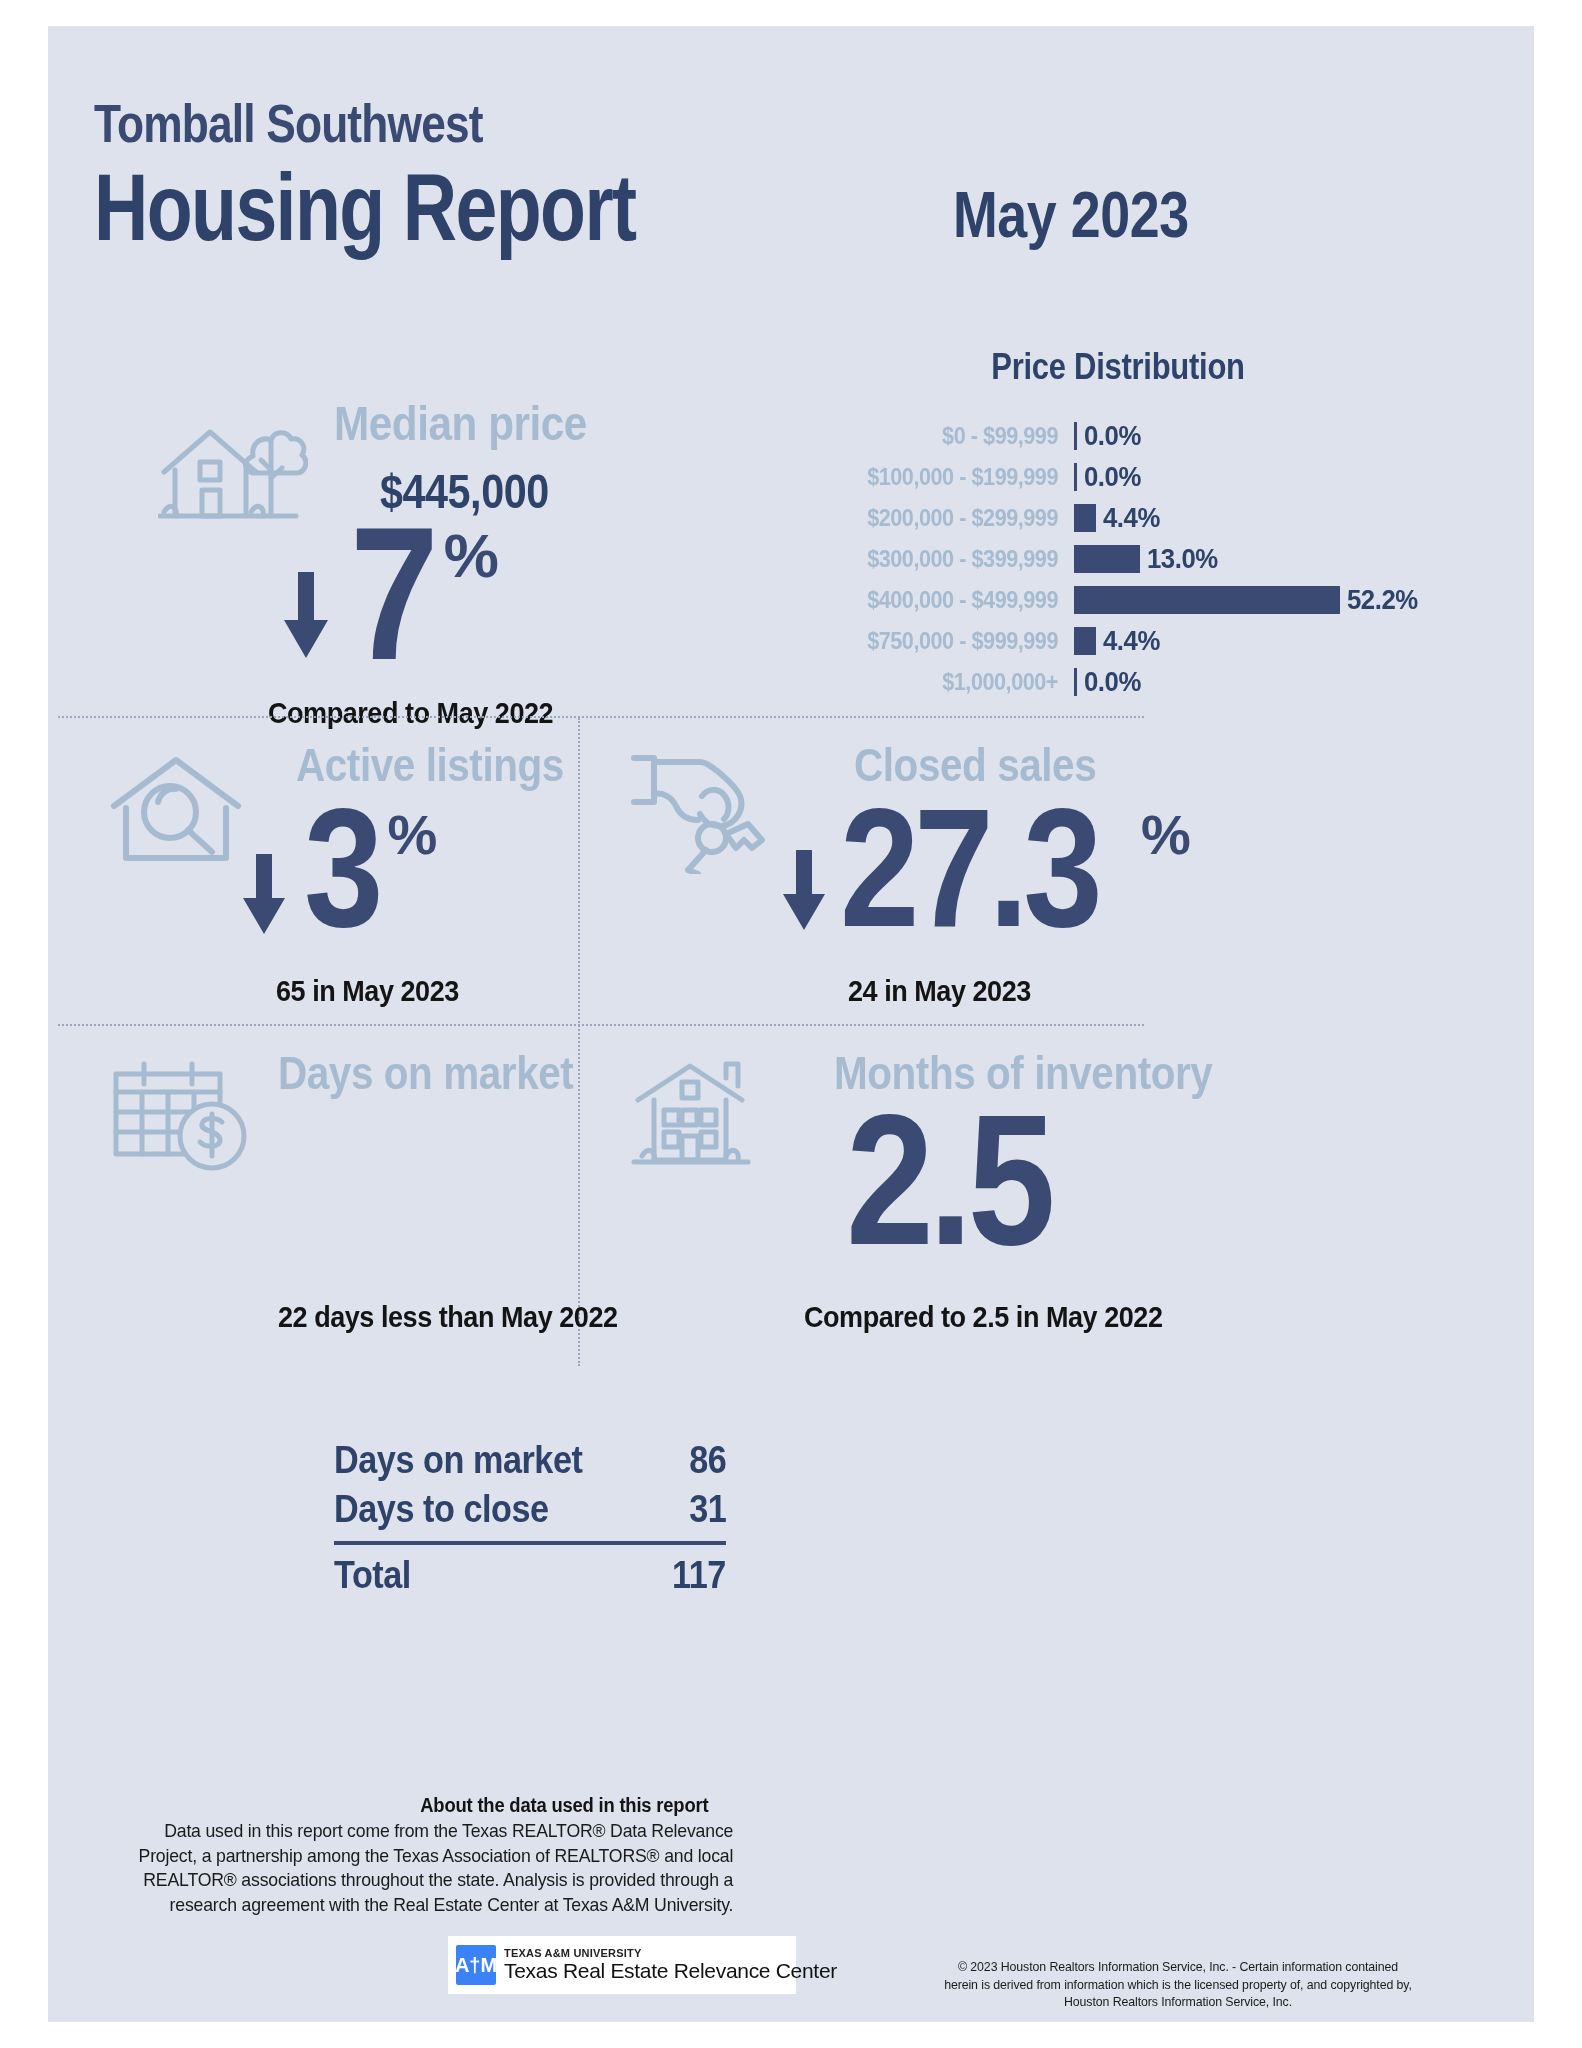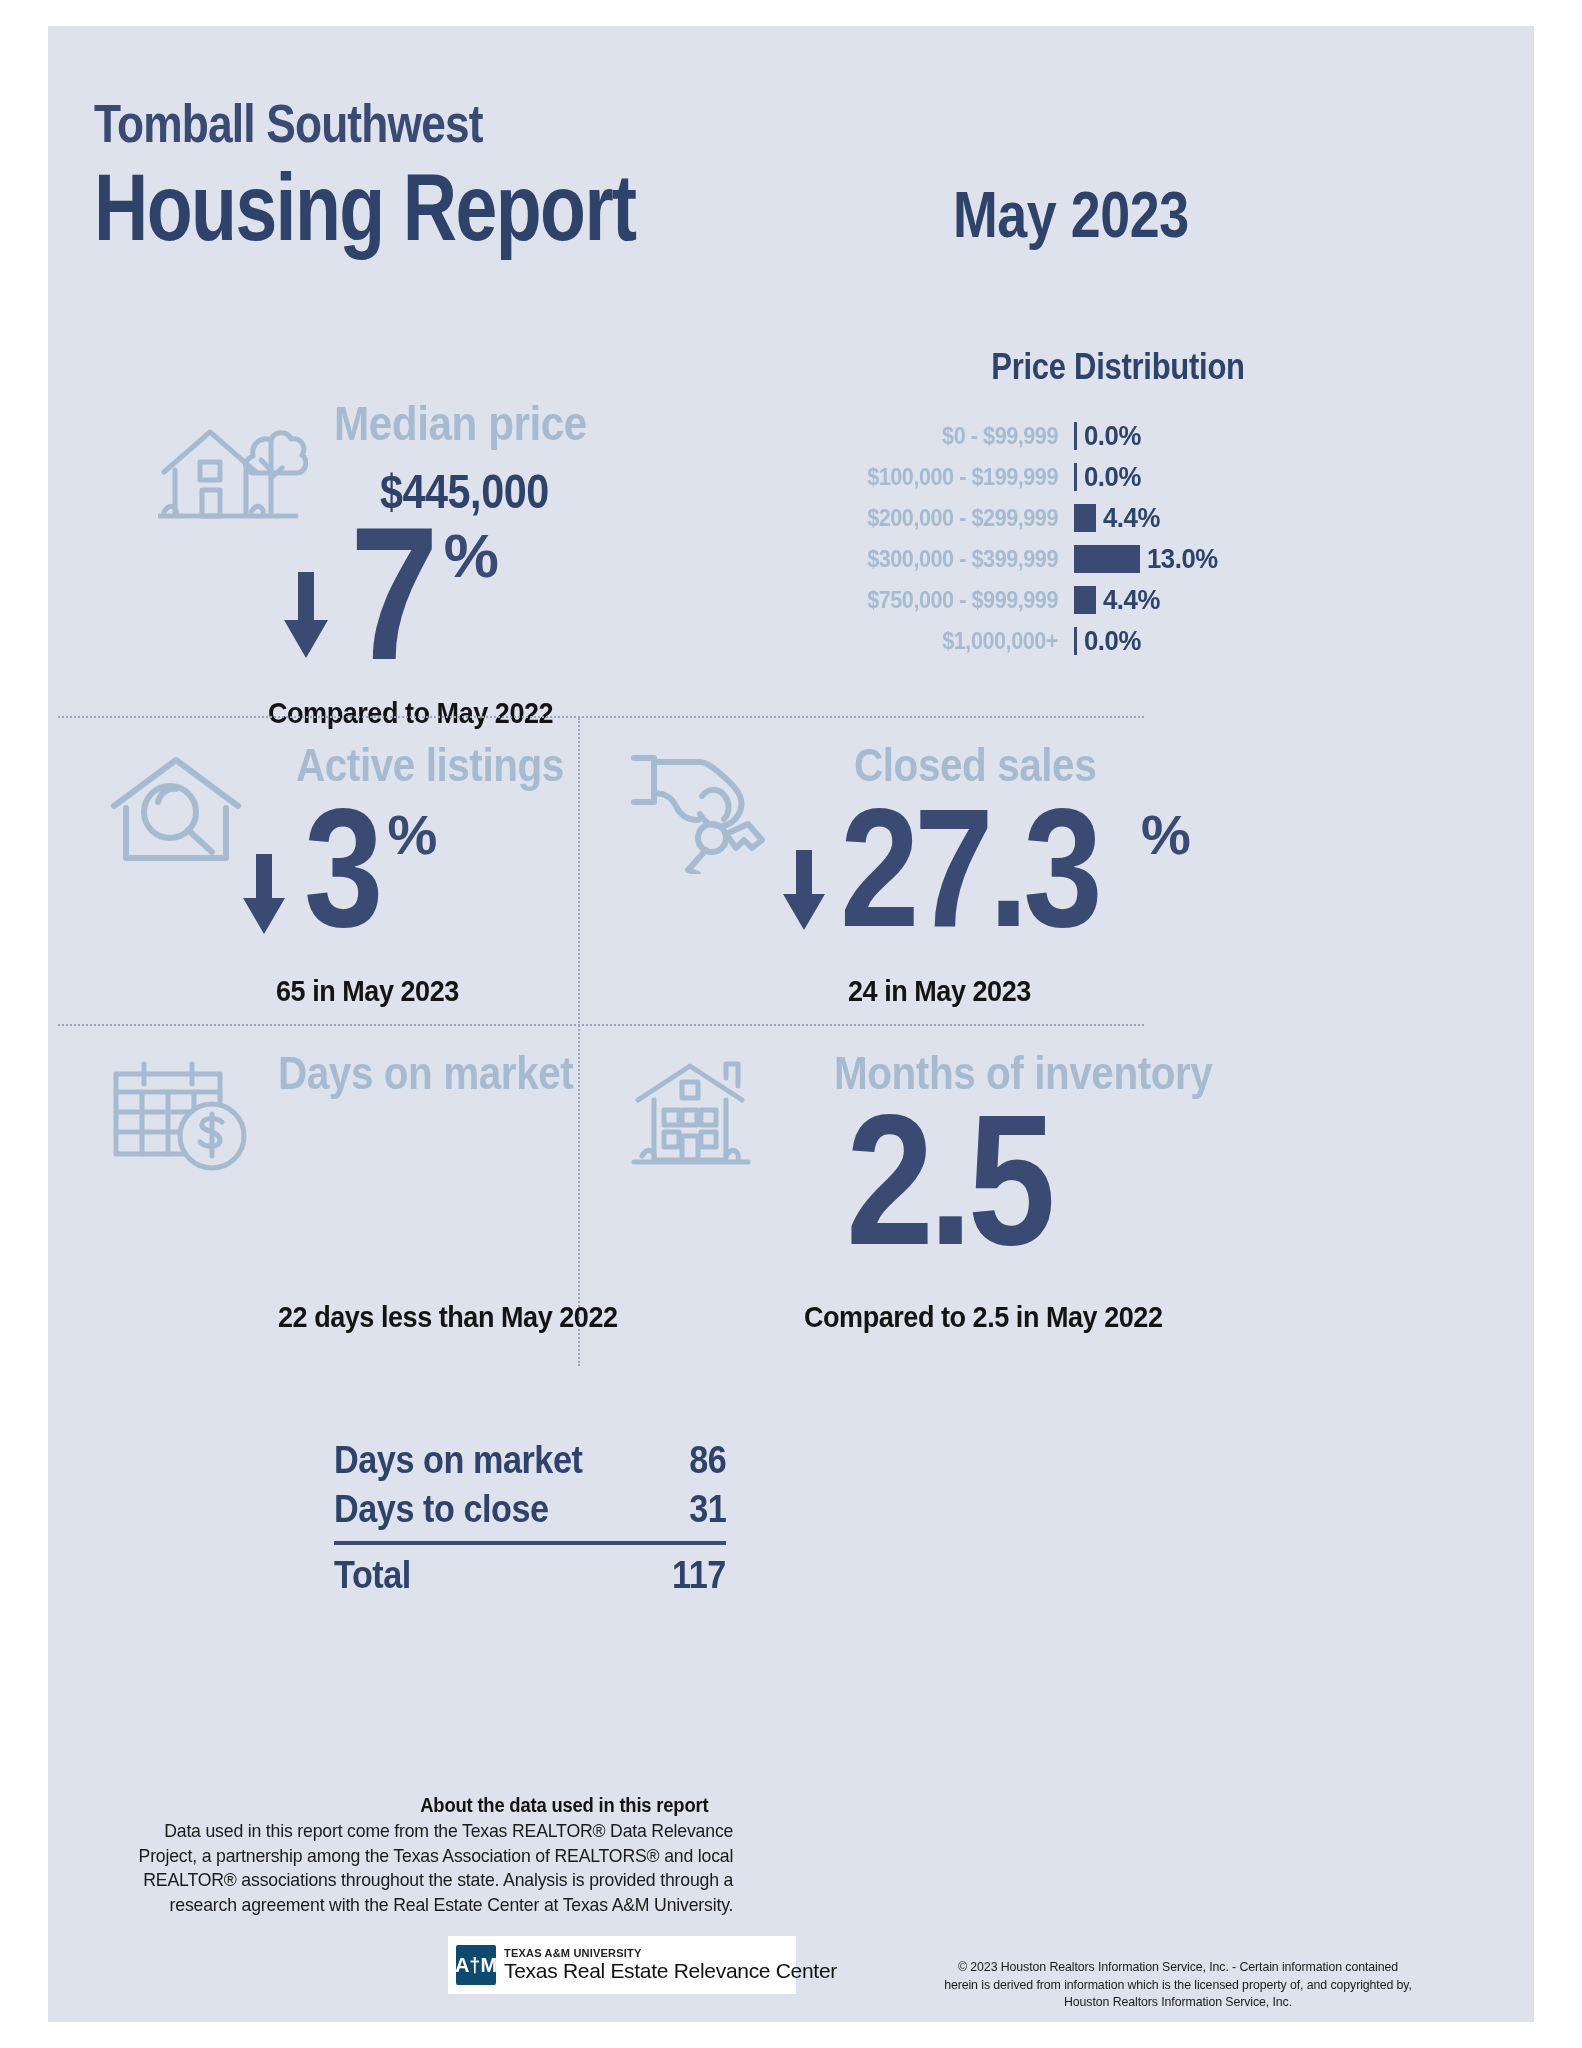--- a/index.html
+++ b/index.html
@@ -246,21 +246,21 @@
     letter-spacing: -1px; transform: scaleX(0.86);
     transform-origin: left center; white-space: nowrap;
   }
   
   #tamu-logo {
     position: absolute; left: 400px; top: 1910px;
     width: 340px; height: 58px; background: #ffffff;
     display: flex; align-items: center; padding-left: 8px;
   }
   #tamu-mark {
-    width: 40px; height: 40px; background: #0c4a6e;
+    width: 40px; height: 40px; background: #3b82f6;
     color: #ffffff; font-weight: bold; font-size: 20px;
     display: flex; align-items: center; justify-content: center;
     margin-right: 8px; border-radius: 2px;
   }
   #tamu-sub {
     font-size: 11px; font-weight: bold; color: #222;
     letter-spacing: 0.2px; line-height: 1.1;
   }
   #tamu-main {
     font-size: 21px; color: #111; letter-spacing: -0.3px;
@@ -342,20 +342,27 @@
         </div>
 
         <div class="pd-row">
           <div class="pd-label">$300,000 - $399,999</div>
           <div class="pd-barwrap">
             <div class="pd-bar" style="width:66px"></div>
             <div class="pd-val">13.0%</div>
           </div>
         </div>
 
+        <div class="pd-row">
+          <div class="pd-label">$400,000 - $499,999</div>
+          <div class="pd-barwrap">
+            <div class="pd-bar" style="width:266px"></div>
+            <div class="pd-val">52.2%</div>
+          </div>
+        </div>
 
 
         <div class="pd-row">
           <div class="pd-label">$750,000 - $999,999</div>
           <div class="pd-barwrap">
             <div class="pd-bar" style="width:22px"></div>
             <div class="pd-val">4.4%</div>
           </div>
         </div>
 

